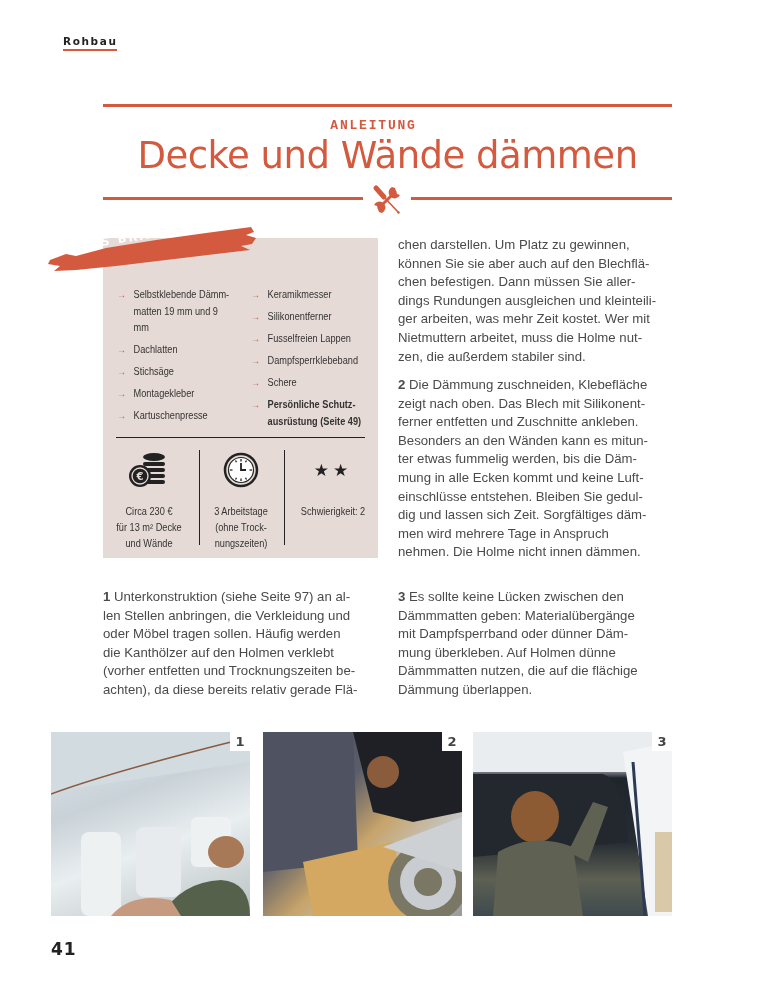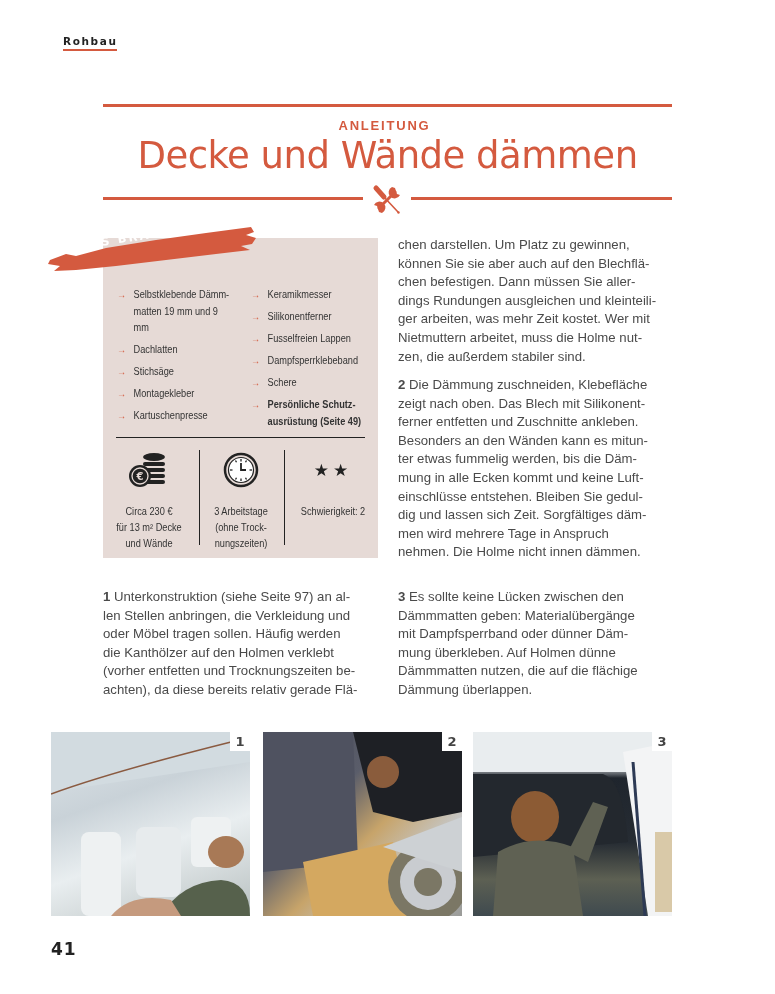--- a/index.html
+++ b/index.html
@@ -12,22 +12,22 @@
     font-size: 10.5px; letter-spacing: 1.6px; color: #222;
     padding-bottom: 2px; border-bottom: 2px solid #d45a3f; margin-left: 12px;
   }
 
   .rule { position: absolute; height: 3px; background: #d45a3f; }
   .rule-top { left: 103px; top: 104px; width: 569px; }
   .rule-left { left: 103px; top: 197px; width: 260px; }
   .rule-right { left: 411px; top: 197px; width: 261px; }
 
   .kicker {
-    position: absolute; left: 100px; top: 118px; width: 569px; text-align: center;
-    font-family: Liberation Sans, sans-serif; font-weight: bold;
+    position: absolute; left: 89px; top: 118px; width: 569px; text-align: center;
+    font-family: Liberation Mono, monospace; font-weight: bold;
     font-size: 13px; letter-spacing: 1.8px; color: #d45a3f;
   }
   .title {
     position: absolute; left: 103px; top: 134px; width: 569px; text-align: center;
     font-family: "DejaVu Sans", sans-serif; font-weight: normal;
     font-size: 37px; letter-spacing: -0.5px; color: #d45a3f; line-height: 44px;
   }
   .tools-icon { position: absolute; left: 370px; top: 183px; width: 34px; height: 34px; }
 
   .panel {

